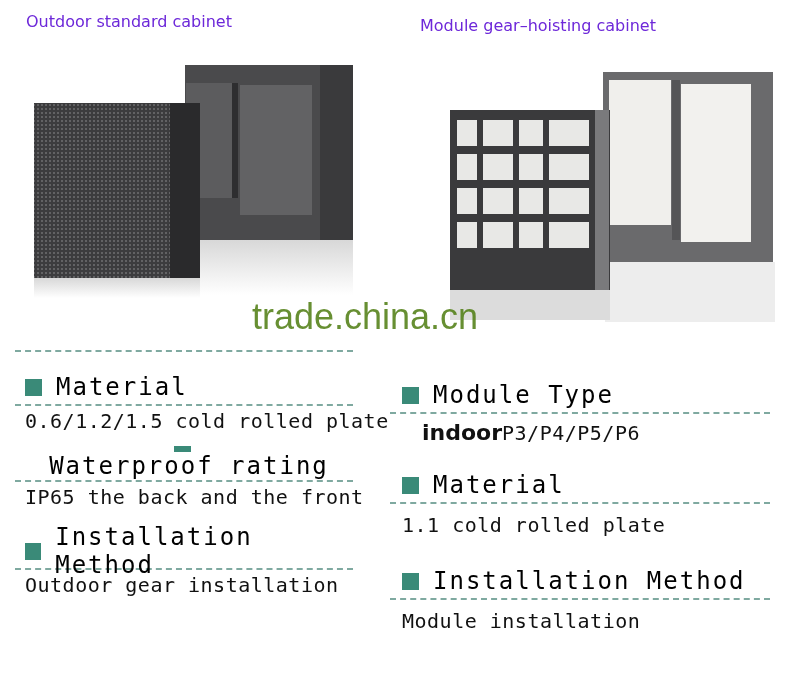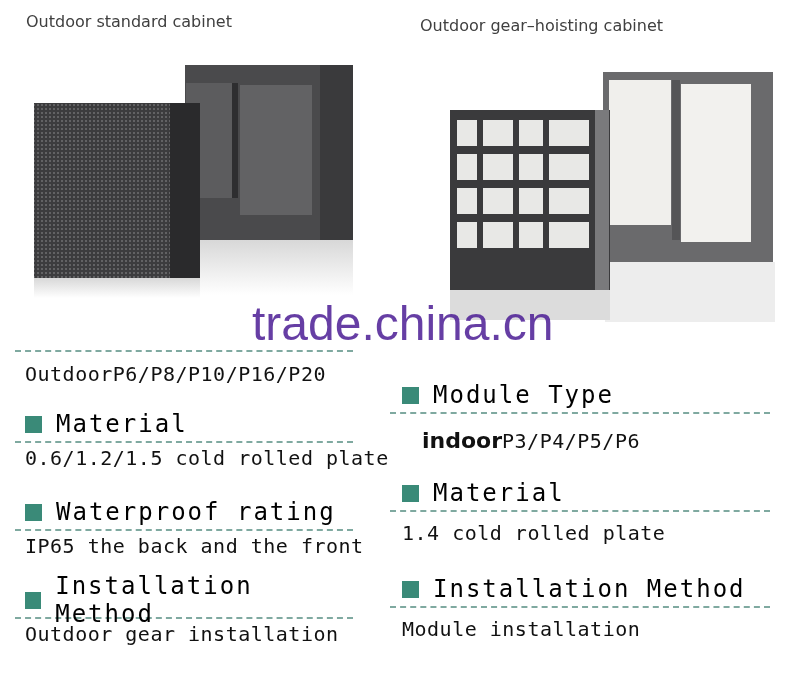--- a/index.html
+++ b/index.html
@@ -1,41 +1,41 @@
 <!DOCTYPE html>
 <html><head>
 <meta charset="utf-8">
 <style>
   html, body { margin: 0; padding: 0; }
   body {
     width: 800px; height: 677px; background: #ffffff; position: relative; overflow: hidden;
     font-family: "DejaVu Sans Mono", "Liberation Mono", monospace; color: #111;
   }
   .caption {
-    position: absolute; font-family: "DejaVu Sans", sans-serif; font-size: 16px; color: #404040;
+    position: absolute; font-family: "DejaVu Sans", sans-serif; font-size: 16px; color: #6d28d9;
   }
   .photo { position: absolute; }
   .watermark {
     position: absolute; left: 252px; top: 296px; font-family: "Liberation Sans", sans-serif;
-    font-size: 48px; color: #4c1d95; letter-spacing: 0px; opacity: 0.85;
+    font-size: 36px; color: #4d7c0f; letter-spacing: 0px; opacity: 0.85;
   }
   .col { position: absolute; }
   .dash { border-top: 2px dashed #7fa9a0; height: 0; }
   .head {
     display: flex; align-items: center; color: #000000; font-size: 24px; letter-spacing: 2px; height: 34px;
   }
   .sq { display: inline-block; width: 17px; height: 17px; background: #3a8a78; margin-right: 14px; }
   .val { font-size: 20px; color: #111; height: 30px; line-height: 30px; letter-spacing: 0.5px; white-space: nowrap; }
   .val b { font-family: "DejaVu Sans", sans-serif; font-weight: bold; font-size: 22px; letter-spacing: 0; }
 </style>
 </head>
 <body>
 
 <div class="caption" style="left:26px; top:12px;">Outdoor standard cabinet</div>
-<div class="caption" style="left:420px; top:16px;">Outdoor gear–hoisting cabinet</div>
+<div class="caption" style="left:420px; top:16px;">Module gear–hoisting cabinet</div>
 
 <svg class="photo" style="left:20px; top:55px;" width="340" height="245" viewBox="0 0 340 245">
   <defs>
     <pattern id="led" width="4" height="4" patternUnits="userSpaceOnUse">
       <rect width="4" height="4" fill="#3c3c3e"></rect>
         <circle cx="2" cy="2" r="1" fill="#6e6e70"></circle>
     </pattern>
     <linearGradient id="refl" x1="0" y1="0" x2="0" y2="1">
       <stop offset="0" stop-color="#d8d8d8"></stop>
         <stop offset="1" stop-color="#ffffff"></stop>
@@ -78,60 +78,59 @@
       <rect x="104" y="152" width="40" height="26"></rect>
   </g>
   <rect x="150" y="40" width="14" height="200" fill="#7a7a7c"></rect>
   <rect x="5" y="220" width="160" height="30" fill="#dcdcdc"></rect>
 </svg>
 
 <div class="watermark">trade.china.cn</div>
 
 <div class="col" style="left:15px; top:350px; width:338px;">
   <div class="dash"></div>
-  <div class="val" style="margin-top:7px; padding-left:10px;">OutdoorP6/P8/P10/P16/P20</div>
 
   <div class="head" style="margin-top:18px; padding-left:10px;">
     <span class="sq"></span>
     <span>Material</span>
   </div>
   <div class="dash"></div>
   <div class="val" style="padding-left:10px;">0.6/1.2/1.5 cold rolled plate</div>
 
-  <div class="head" style="margin-top:22px; padding-left:10px;">
+  <div class="head" style="margin-top:10px; padding-left:10px;flex-direction:column;">
     <span class="sq"></span>
     <span>Waterproof rating</span>
   </div>
   <div class="dash"></div>
   <div class="val" style="padding-left:10px;text-align:center;">IP65 the back and the front</div>
 
   <div class="head" style="margin-top:22px; padding-left:10px;">
     <span class="sq"></span>
     <span>Installation Method</span>
   </div>
   <div class="dash"></div>
   <div class="val" style="padding-left:10px;">Outdoor gear installation</div>
 </div>
 
 <div class="col" style="left:390px; top:378px; width:380px;">
   <div class="head" style="padding-left:12px;">
     <span class="sq"></span>
     <span>Module Type</span>
   </div>
   <div class="dash"></div>
-  <div class="val" style="padding-left:32px; margin-top:12px;">
+  <div class="val" style="padding-left:32px; margin-top:4px;">
     <b>indoor</b><span>P3/P4/P5/P6</span>
   </div>
 
   <div class="head" style="margin-top:20px; padding-left:12px;">
     <span class="sq"></span>
     <span>Material</span>
   </div>
   <div class="dash"></div>
-  <div class="val" style="padding-left:12px; margin-top:6px;">1.4 cold rolled plate</div>
+  <div class="val" style="padding-left:12px; margin-top:6px;">1.1 cold rolled plate</div>
 
   <div class="head" style="margin-top:24px; padding-left:12px;">
     <span class="sq"></span>
     <span>Installation Method</span>
   </div>
   <div class="dash"></div>
   <div class="val" style="padding-left:12px; margin-top:6px;">Module installation</div>
 </div>
 
 </body></html>

